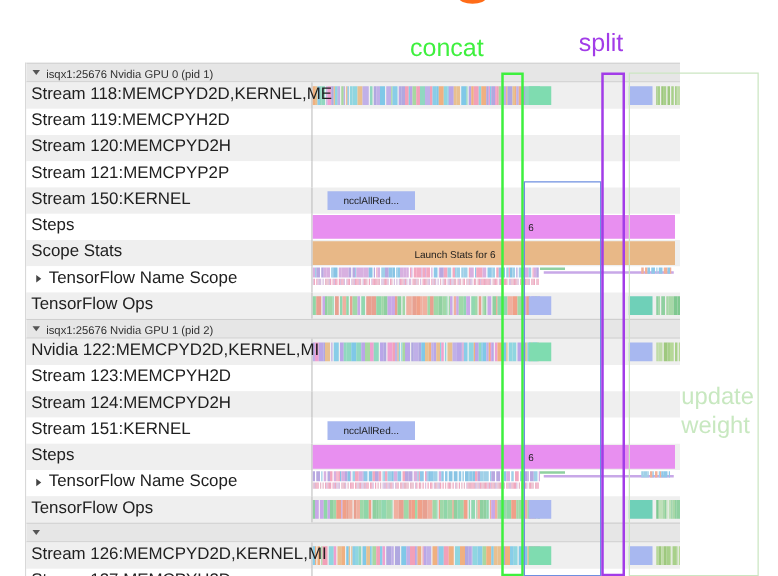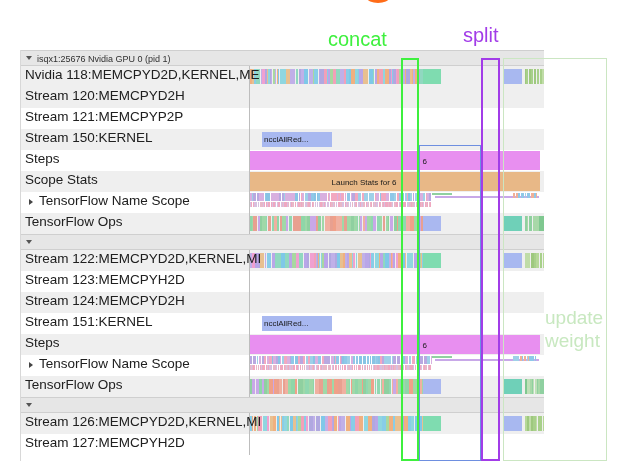--- a/index.html
+++ b/index.html
@@ -45,21 +45,21 @@
   .labelmask{position:absolute;left:0;top:0;width:228px;height:100%;
              background:#ffffff;z-index:4;}
   .row.alt .labelmask{background:#efefef;}
 
   
   .track{position:absolute;left:228px;top:0;right:0;height:100%;overflow:hidden;}
   .track.sep{border-left:1px solid #bdbdbd;}
 
   .bar{position:absolute;top:3px;height:15px;}
   .barlabel{position:absolute;top:3px;height:15px;font-size:8px;color:#1a1a1a;
-            line-height:15px;text-align:left;overflow:hidden;}
+            line-height:15px;text-align:center;overflow:hidden;}
 
   
   #overlay{position:absolute;left:0;top:0;width:622px;height:461px;
            pointer-events:none;z-index:20;}
   .abox{position:absolute;box-sizing:border-box;}
   #box-concat{left:401px;top:58px;width:18px;height:403px;
               border:2px solid #3ef03e;}
   #box-split{left:481px;top:58px;width:19px;height:403px;
              border:2px solid #a23ce8;}
   #box-nccl{left:419px;top:145px;width:62px;height:316px;
@@ -164,21 +164,26 @@
           <div class="bar" style="left: 276px; width: 2px; background: rgb(168, 208, 138);"></div>
           <div class="bar" style="left: 279px; width: 2px; background: rgb(158, 200, 126);"></div>
           <div class="bar" style="left: 281px; width: 2px; background: rgb(168, 208, 138);"></div>
           <div class="bar" style="left: 284px; width: 2px; background: rgb(158, 200, 126);"></div>
           <div class="bar" style="left: 287px; width: 2px; background: rgb(168, 208, 138);"></div>
           <div class="bar" style="left: 290px; width: 1px; background: rgb(168, 208, 138);"></div>
           <div class="bar" style="left: 291px; width: 1px; background: rgb(168, 208, 138);"></div>
           <div class="bar" style="left: 292px; width: 3px; background: rgb(192, 220, 168);"></div>
         </div>
         <div class="labelmask"></div>
-        <div class="label">Nvidia 118:MEMCPYD2D,KERNEL,ME</div>
+        <div class="label">Stream 118:MEMCPYD2D,KERNEL,ME</div>
+      </div>
+      <div class="row">
+        <div class="track sep"></div>
+        <div class="labelmask"></div>
+        <div class="label">Stream 119:MEMCPYH2D</div>
       </div>
       <div class="row alt">
         <div class="track sep"></div>
         <div class="labelmask"></div>
         <div class="label">Stream 120:MEMCPYD2H</div>
       </div>
       <div class="row">
         <div class="track sep"></div>
         <div class="labelmask"></div>
         <div class="label">Stream 121:MEMCPYP2P</div>
@@ -520,21 +525,21 @@
           <div class="bar" style="left: 279px; width: 3px; background: rgb(143, 208, 160);"></div>
           <div class="bar" style="left: 283px; width: 2px; background: rgb(168, 216, 168);"></div>
           <div class="bar" style="left: 285px; width: 1px; background: rgb(168, 216, 168);"></div>
           <div class="bar" style="left: 286px; width: 3px; background: rgb(168, 216, 168);"></div>
           <div class="bar" style="left: 289px; width: 3px; background: rgb(127, 200, 144);"></div>
           <div class="bar" style="left: 292px; width: 3px; background: rgb(127, 200, 144);"></div>
         </div>
         <div class="labelmask"></div>
         <div class="label">TensorFlow Ops</div>
       </div>
-      <div class="group-header"><div class="caret"></div></div>
+      <div class="group-header"><div class="caret"></div><span>isqx1:25676 Nvidia GPU 1 (pid 2)</span></div>
       <div class="row alt">
         <div class="track sep">
           <div class="bar" style="left: 0px; width: 2px; background: rgb(192, 176, 232);"></div>
           <div class="bar" style="left: 2px; width: 3px; background: rgb(240, 160, 208);"></div>
           <div class="bar" style="left: 5px; width: 4px; background: rgb(185, 166, 232);"></div>
           <div class="bar" style="left: 9px; width: 1px; background: rgb(176, 168, 224);"></div>
           <div class="bar" style="left: 10px; width: 4px; background: rgb(232, 192, 144);"></div>
           <div class="bar" style="left: 15px; width: 1px; background: rgb(192, 176, 232);"></div>
           <div class="bar" style="left: 17px; width: 4px; background: rgb(136, 205, 232);"></div>
           <div class="bar" style="left: 22px; width: 3px; background: rgb(185, 166, 232);"></div>
@@ -603,21 +608,21 @@
           <div class="bar" style="left: 253px; width: 19px; background: rgb(168, 184, 240);"></div>
           <div class="bar" style="left: 275px; width: 2px; background: rgb(192, 220, 168);"></div>
           <div class="bar" style="left: 277px; width: 3px; background: rgb(192, 220, 168);"></div>
           <div class="bar" style="left: 281px; width: 3px; background: rgb(158, 200, 126);"></div>
           <div class="bar" style="left: 284px; width: 2px; background: rgb(168, 208, 138);"></div>
           <div class="bar" style="left: 286px; width: 3px; background: rgb(182, 216, 152);"></div>
           <div class="bar" style="left: 290px; width: 2px; background: rgb(168, 208, 138);"></div>
           <div class="bar" style="left: 293px; width: 2px; background: rgb(182, 216, 152);"></div>
         </div>
         <div class="labelmask"></div>
-        <div class="label">Stream 122:MEMCPYD2D,KERNEL,MI</div>
+        <div class="label">Nvidia 122:MEMCPYD2D,KERNEL,MI</div>
       </div>
       <div class="row">
         <div class="track sep"></div>
         <div class="labelmask"></div>
         <div class="label">Stream 123:MEMCPYH2D</div>
       </div>
       <div class="row alt">
         <div class="track sep"></div>
         <div class="labelmask"></div>
         <div class="label">Stream 124:MEMCPYD2H</div>

